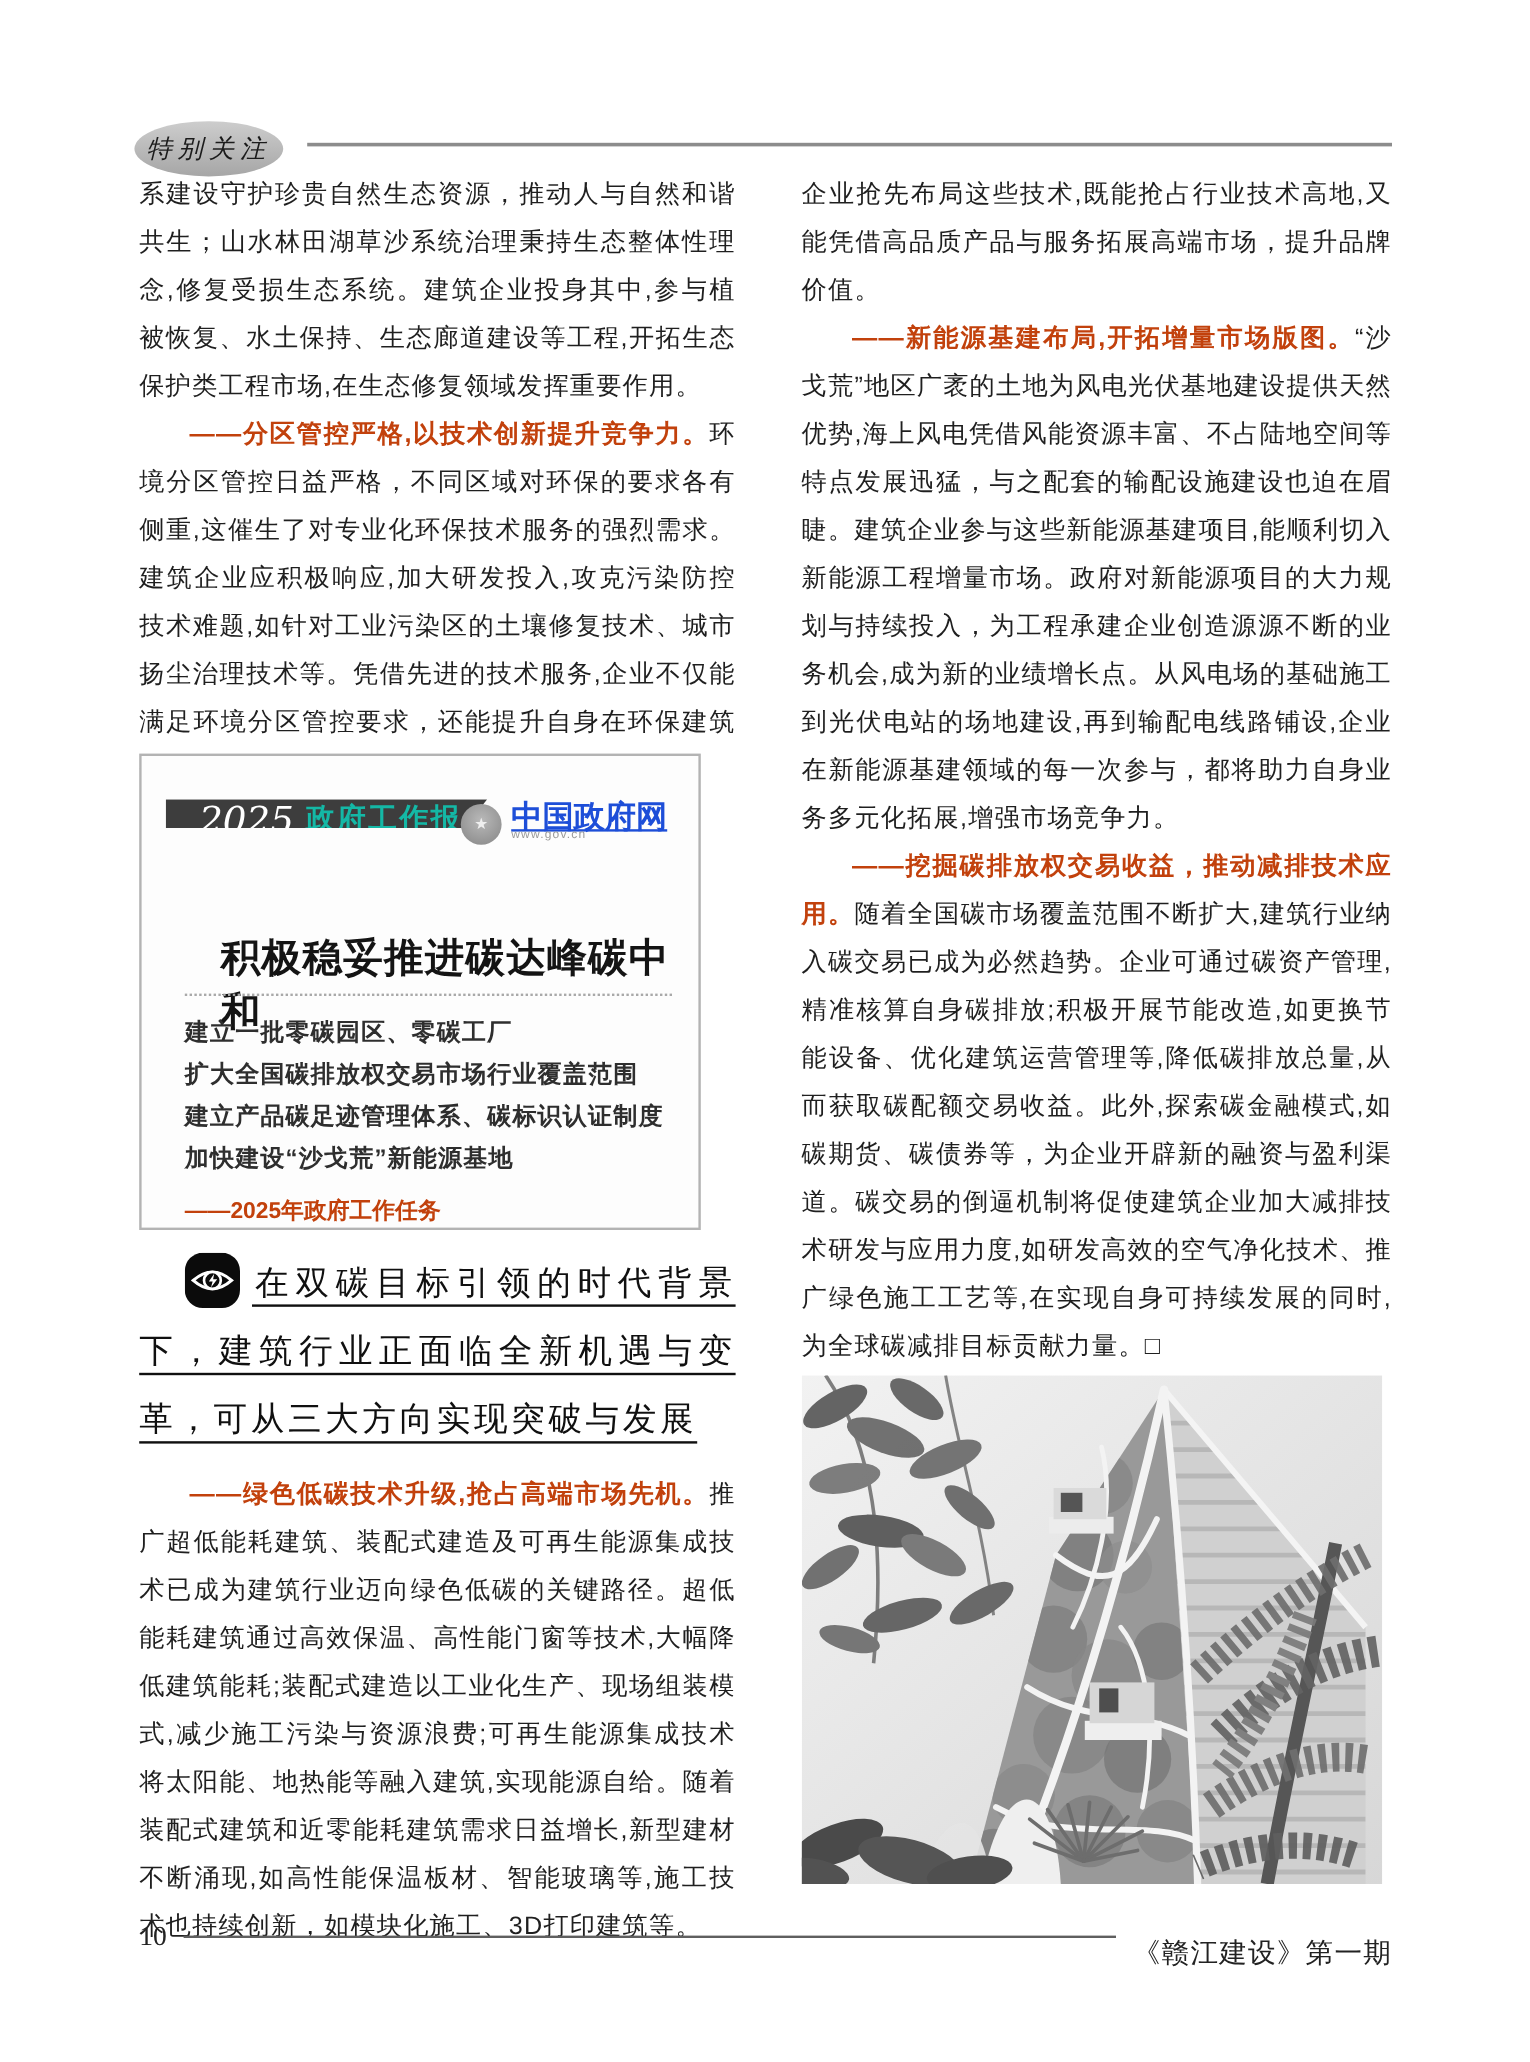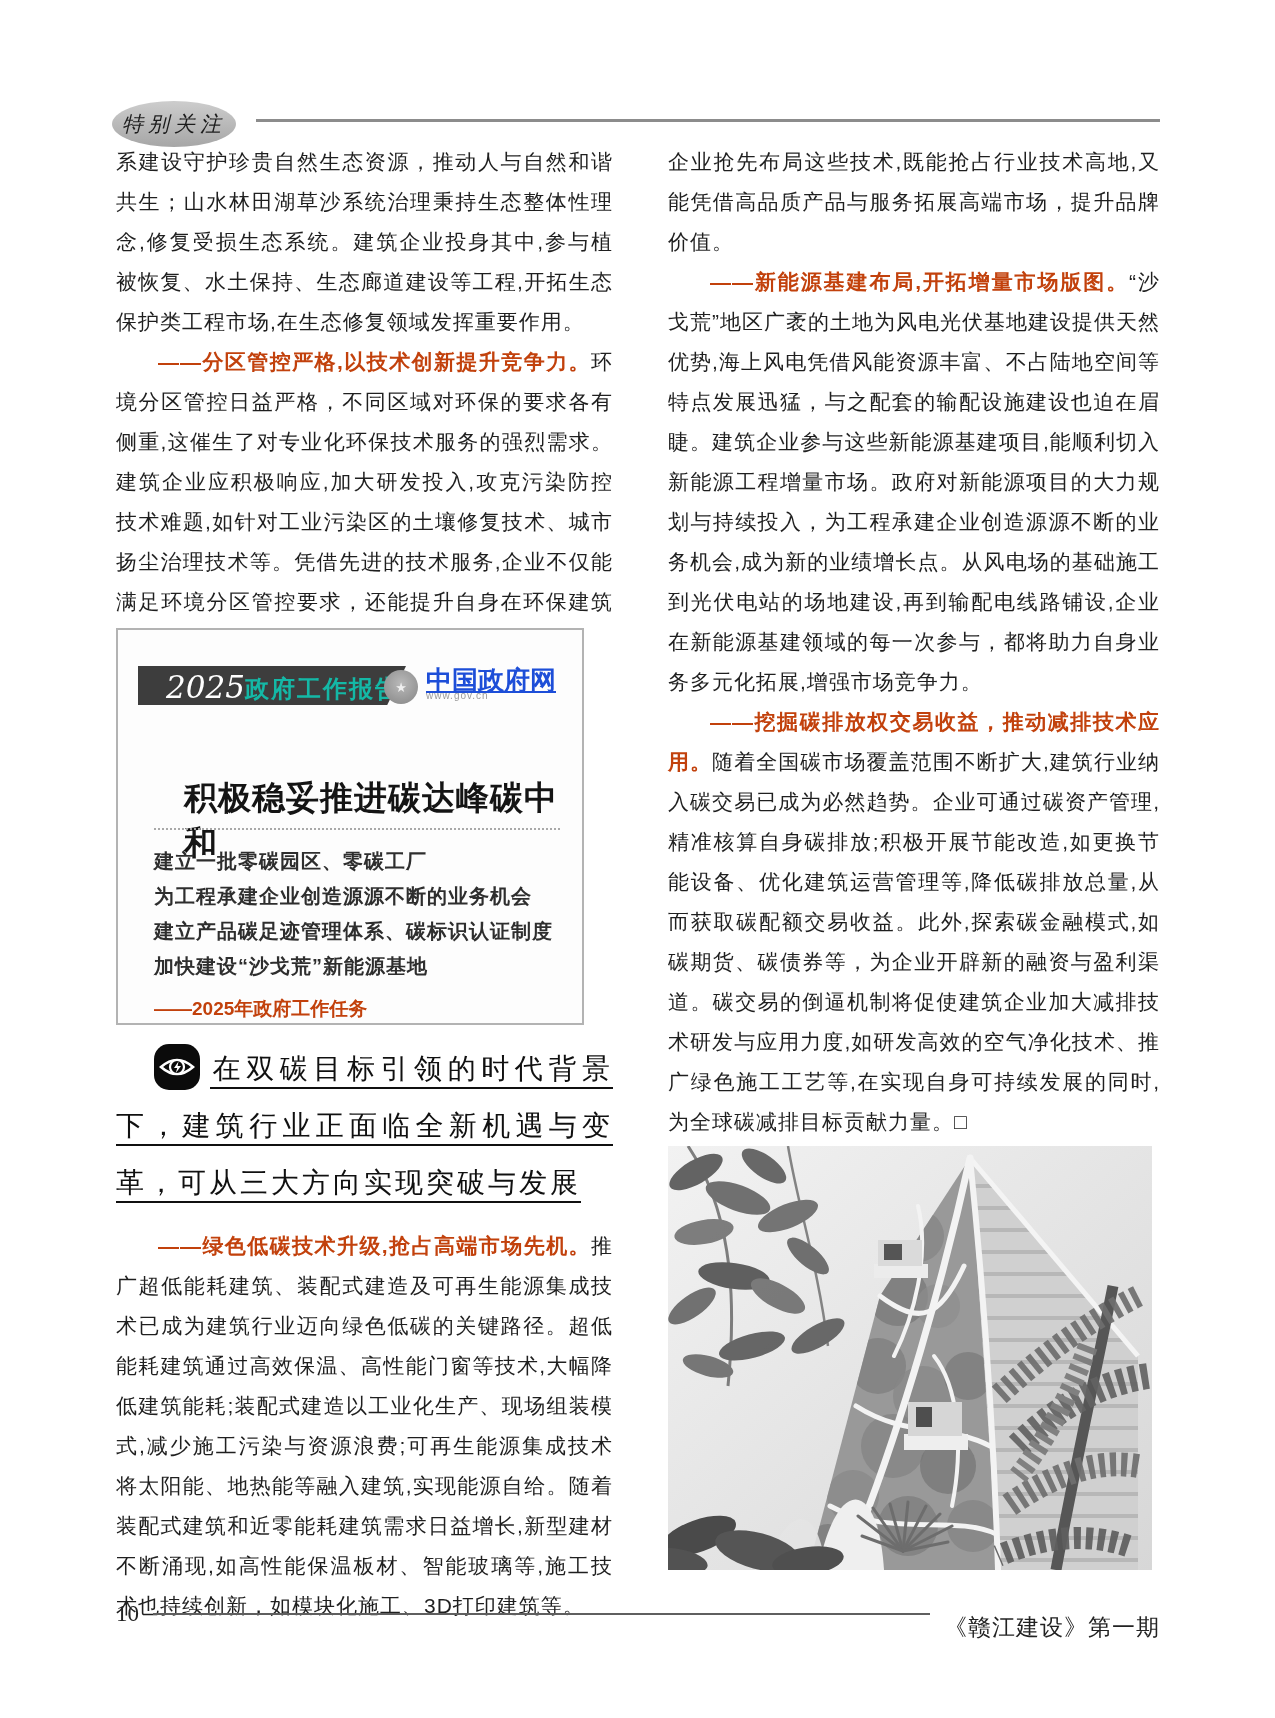--- a/index.html
+++ b/index.html
@@ -17,23 +17,23 @@
   .body{margin:0;font-size:21px;line-height:40px;letter-spacing:1px;text-align:justify;color:#1f1f1f;}
   .body .lead{font-weight:bold;color:#c2410c;}
   .indent{text-indent:2em;}
   .col-left-top{position:absolute;left:116px;top:142px;width:497px;}
   .col-right{position:absolute;left:668px;top:142px;width:492px;}
   .p3-block{position:absolute;left:116px;top:1226px;width:497px;}
 
   
   .report-box{position:absolute;left:116px;top:628px;width:468px;height:397px;
               border:2px solid #b3b3b3;background:#fdfdfd;box-sizing:border-box;}
-  .ribbon{position:absolute;left:20px;top:36px;width:268px;height:39px;background:#3d3d3d;
+  .ribbon{position:absolute;left:20px;top:36px;width:268px;height:24px;background:#3d3d3d;
           clip-path:polygon(0 0,100% 0,93% 100%,0 100%);
-          display:flex;align-items:flex-end;padding-left:28px;box-sizing:border-box;}
+          display:flex;align-items:flex-start;padding-left:28px;box-sizing:border-box;gap:10px;}
   .ribbon-year{font-family:"DejaVu Serif","Liberation Serif",serif;font-style:italic;font-size:31px;color:#fff;}
   .ribbon-label{font-size:24px;font-weight:bold;color:#14b8a6;letter-spacing:2px;}
   .ribbon-fold{position:absolute;left:284px;top:40px;width:0;height:0;
                border-left:14px solid #2a2a2a;border-top:18px solid transparent;}
   .gov{position:absolute;right:26px;top:40px;display:flex;align-items:flex-start;gap:8px;}
   .emblem{width:34px;height:34px;border-radius:50%;background:radial-gradient(circle at 50% 40%,#b9b9b9,#858585);
           display:flex;align-items:center;justify-content:center;font-size:13px;color:#efefef;}
   .gov-name{font-size:26px;font-weight:bold;color:#1d4ed8;line-height:20px;text-decoration:underline;}
   .gov-url{font-size:10px;color:#9a9a9a;letter-spacing:1px;}
   .box-title{position:absolute;left:36px;top:146px;font-size:33px;font-weight:900;color:#141414;letter-spacing:1px;margin-left:30px;}
@@ -80,21 +80,21 @@
       <span class="emblem">★</span>
       <span>
         <div class="gov-name">中国政府网</div>
         <div class="gov-url">www.gov.cn</div>
       </span>
     </div>
     <div class="box-title">积极稳妥推进碳达峰碳中和</div>
     <div class="box-dot"></div>
     <div class="box-items">
       <div class="box-item">建立一批零碳园区、零碳工厂</div>
-      <div class="box-item">为工程承建企业创造源源不断的业务机会</div>
+      <div class="box-item">扩大全国碳排放权交易市场行业覆盖范围</div>
       <div class="box-item">建立产品碳足迹管理体系、碳标识认证制度</div>
       <div class="box-item">加快建设“沙戈荒”新能源基地</div>
     </div>
     <div class="box-source">——2025年政府工作任务</div>
   </div>
 
   <div class="highlight">
     <span class="eye-icon"><svg viewBox="0 0 46 46" width="46" height="46">
       <rect width="46" height="46" rx="15" fill="#0b0b0b"></rect>
       <path d="M7,23 Q23,9 39,23 Q23,37 7,23 Z" fill="none" stroke="#fff" stroke-width="2.6"></path>

